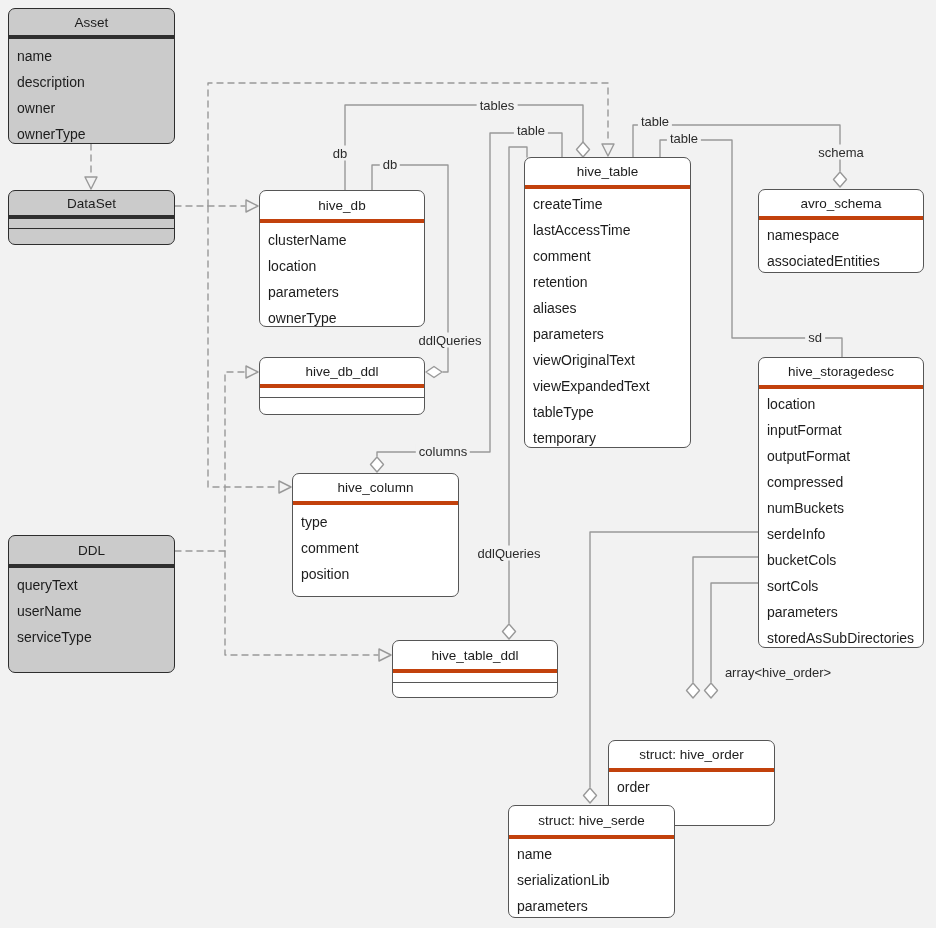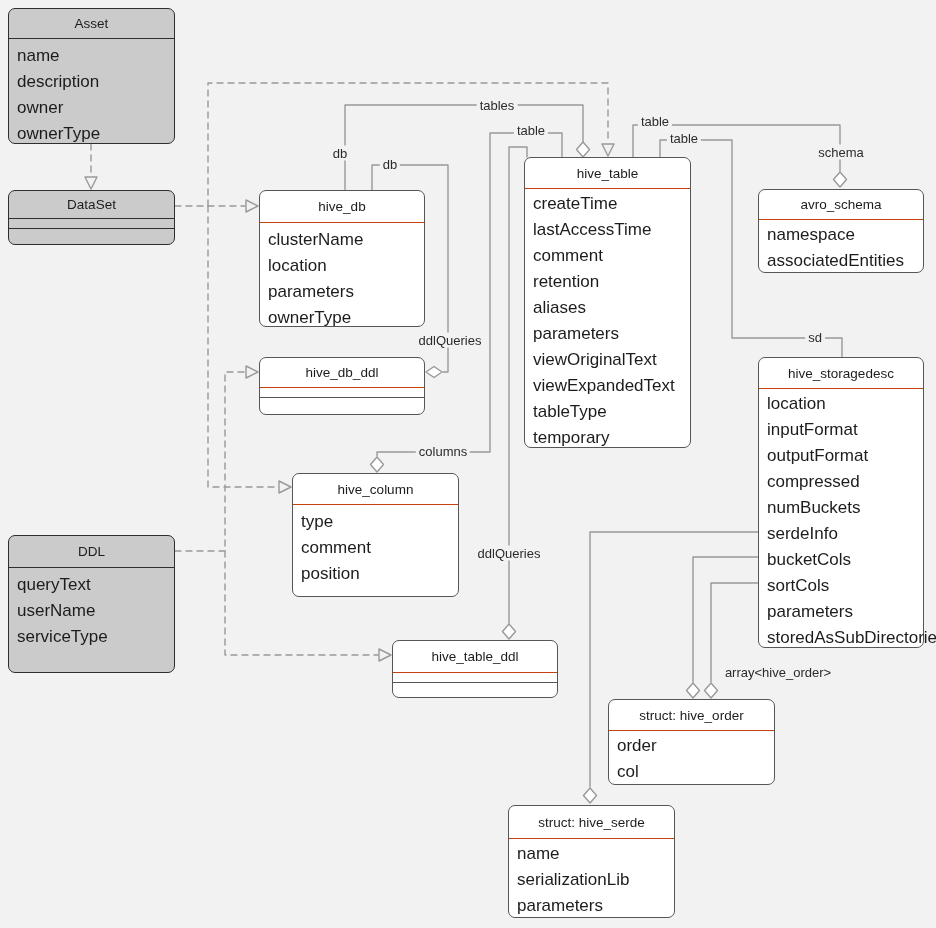--- a/index.html
+++ b/index.html
@@ -3,24 +3,24 @@
 <meta charset="utf-8">
 <style>
   html,body{margin:0;padding:0;}
   body{background:#f2f2f2;font-family:"Liberation Sans","DejaVu Sans",sans-serif;}
   #canvas{position:relative;width:936px;height:928px;background:#f2f2f2;overflow:hidden;}
   svg.edges{position:absolute;left:0;top:0;width:936px;height:928px;}
   .entity{position:absolute;border-radius:7px;box-sizing:border-box;background:#ffffff;
           border:1px solid #565656;color:#1c1c1c;}
   .entity.supertype{background:#cbcbcb;border-color:#2e2e2e;}
   .entity-title{display:flex;align-items:center;justify-content:center;font-size:13.5px;
-          border-bottom:1px solid #c2410c;box-sizing:border-box;white-space:nowrap;}
+          border-bottom:4px solid #c2410c;box-sizing:border-box;white-space:nowrap;}
   .entity.supertype .entity-title{border-bottom-color:#2e2e2e;}
   .attrs{padding:4px 0 0 0;}
-  .attr-row{height:26px;line-height:26px;padding-left:8px;font-size:17px;white-space:nowrap;}
+  .attr-row{height:26px;line-height:26px;padding-left:8px;font-size:14px;white-space:nowrap;}
   .empty-line{height:9px;border-bottom:1px solid #565656;}
   .entity.supertype .empty-line{border-bottom-color:#2e2e2e;}
   .edge-label{position:absolute;transform:translate(-50%,-50%);font-size:13px;color:#2b2b2b;
           background:#f2f2f2;padding:0 3px;white-space:nowrap;line-height:15px;}
 </style>
 </head>
 <body>
 
 <div id="canvas">
 
@@ -152,21 +152,21 @@
         <div class="attr-row">parameters</div>
         <div class="attr-row">storedAsSubDirectories</div>
       </div>
   </div>
 
   <div class="entity" style="left:392px;top:640px;width:166px;height:58px;text-align:right;">
     <div class="entity-title" style="height:32px;">hive_table_ddl</div>
     <div class="empty-line"></div>
   </div>
 
-  <div class="entity" style="left:608px;top:699px;width:167px;height:86px;">
+  <div class="entity" style="left:608px;top:740px;width:167px;height:86px;">
     <div class="entity-title" style="height:31px;">struct: hive_order</div>
     <div class="attrs" style="padding-top:2px;">
         <div class="attr-row">order</div>
         <div class="attr-row">col</div>
       </div>
   </div>
 
   <div class="entity" style="left:508px;top:805px;width:167px;height:113px;">
     <div class="entity-title" style="height:33px;">struct: hive_serde</div>
     <div class="attrs" style="padding-top:2px;">

